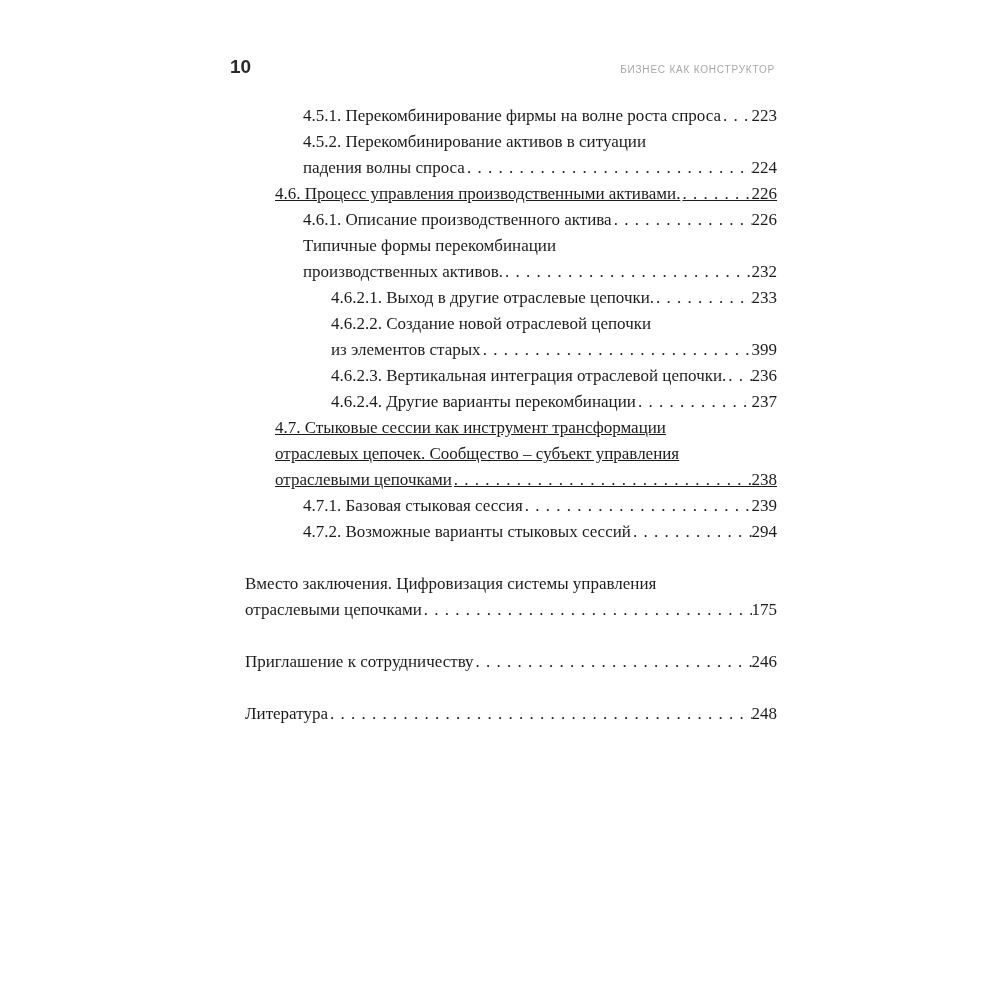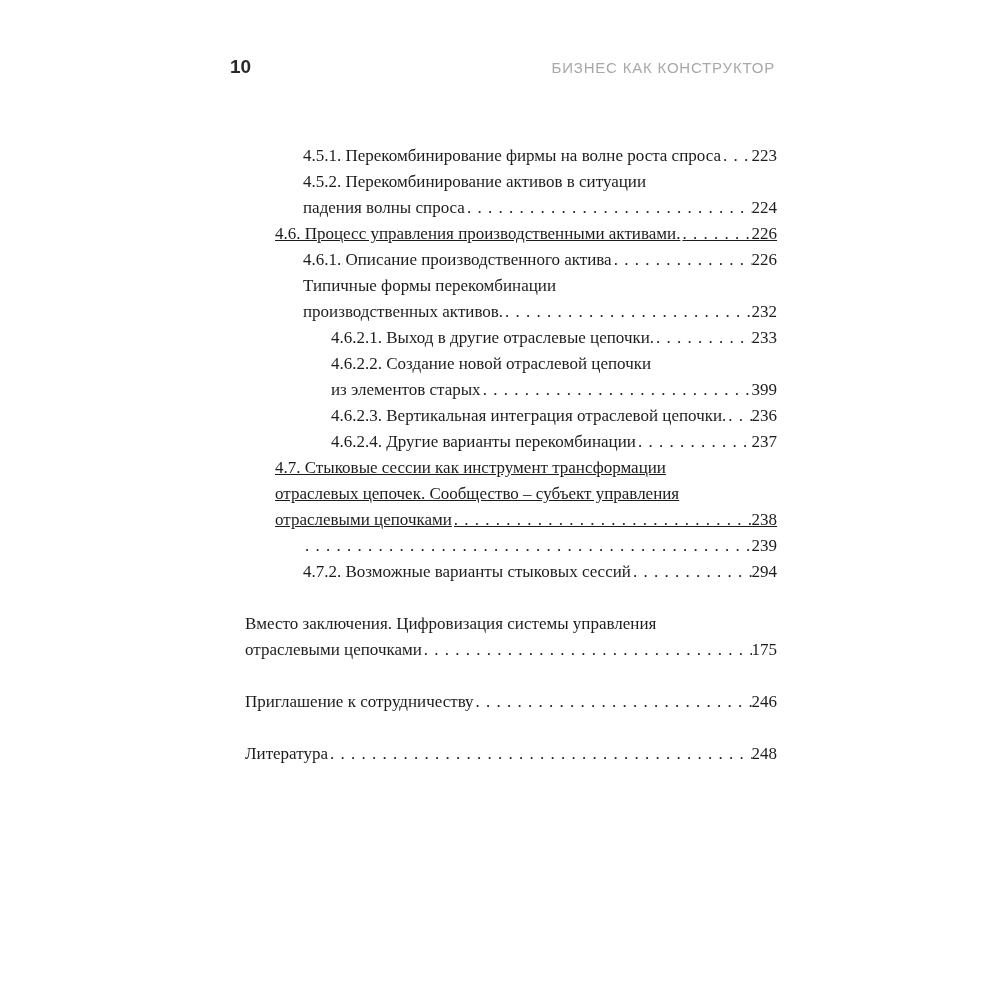--- a/index.html
+++ b/index.html
@@ -26,34 +26,33 @@
     align-items: baseline;
   }
   .page-number {
     font-family: "Liberation Sans", sans-serif;
     font-weight: 700;
     font-size: 19px;
     color: #2a2a2a;
   }
   .running-title {
     font-family: "Liberation Sans", sans-serif;
-    font-size: 15px;
+    font-size: 10px;
     letter-spacing: 0.8px;
     color: #a8a8a8;
     font-weight: 400;
     margin-left: 31px;
   }
   .toc {
     position: absolute;
     top: 103px;
     left: 245px;
     width: 532px;
     font-size: 17px;
     line-height: 26px;
-    margin-top: 40px;
   }
   .entry { }
   .entry.gap { margin-top: 26px; }
   .entry.indent-0 { padding-left: 0; }
   .entry.indent-1 { padding-left: 30px; text-decoration: underline; }
   .entry.indent-2 { padding-left: 58px; }
   .entry.indent-3 { padding-left: 86px; }
   .line { display: block; }
   .lastline {
     display: flex;
@@ -156,20 +155,21 @@
         <div class="line">4.7. Стыковые сессии как инструмент трансформации</div>
         <div class="line">отраслевых цепочек. Сообщество – субъект управления</div>
         <div class="line lastline">
           <span class="text">отраслевыми цепочками</span>
           <span class="dots"> . . . . . . . . . . . . . . . . . . . . . . . . . . . . . . . . . . . . . . . . . . . . . . . . . . . . . . . . . . . . . . . . . . . . . . . . . . . . . . . . . . . . . . . . . . . . . . . . . . . . . . . . . . . . . . . . . . . . . . . . . . . . . . . . . . . . . . . . . . . . . . . . . . . . . . . . . . . . . . . .</span>
           <span class="pnum">238</span>
         </div>
       </div>
       <div class="entry indent-2">
         <div class="line lastline">
+          <span class="text">4.7.1. Базовая стыковая сессия</span>
           <span class="dots"> . . . . . . . . . . . . . . . . . . . . . . . . . . . . . . . . . . . . . . . . . . . . . . . . . . . . . . . . . . . . . . . . . . . . . . . . . . . . . . . . . . . . . . . . . . . . . . . . . . . . . . . . . . . . . . . . . . . . . . . . . . . . . . . . . . . . . . . . . . . . . . . . . . . . . . . . . . . . . . . .</span>
           <span class="pnum">239</span>
         </div>
       </div>
       <div class="entry indent-2">
         <div class="line lastline">
           <span class="text">4.7.2. Возможные варианты стыковых сессий</span>
           <span class="dots"> . . . . . . . . . . . . . . . . . . . . . . . . . . . . . . . . . . . . . . . . . . . . . . . . . . . . . . . . . . . . . . . . . . . . . . . . . . . . . . . . . . . . . . . . . . . . . . . . . . . . . . . . . . . . . . . . . . . . . . . . . . . . . . . . . . . . . . . . . . . . . . . . . . . . . . . . . . . . . . . .</span>
           <span class="pnum">294</span>
         </div>

